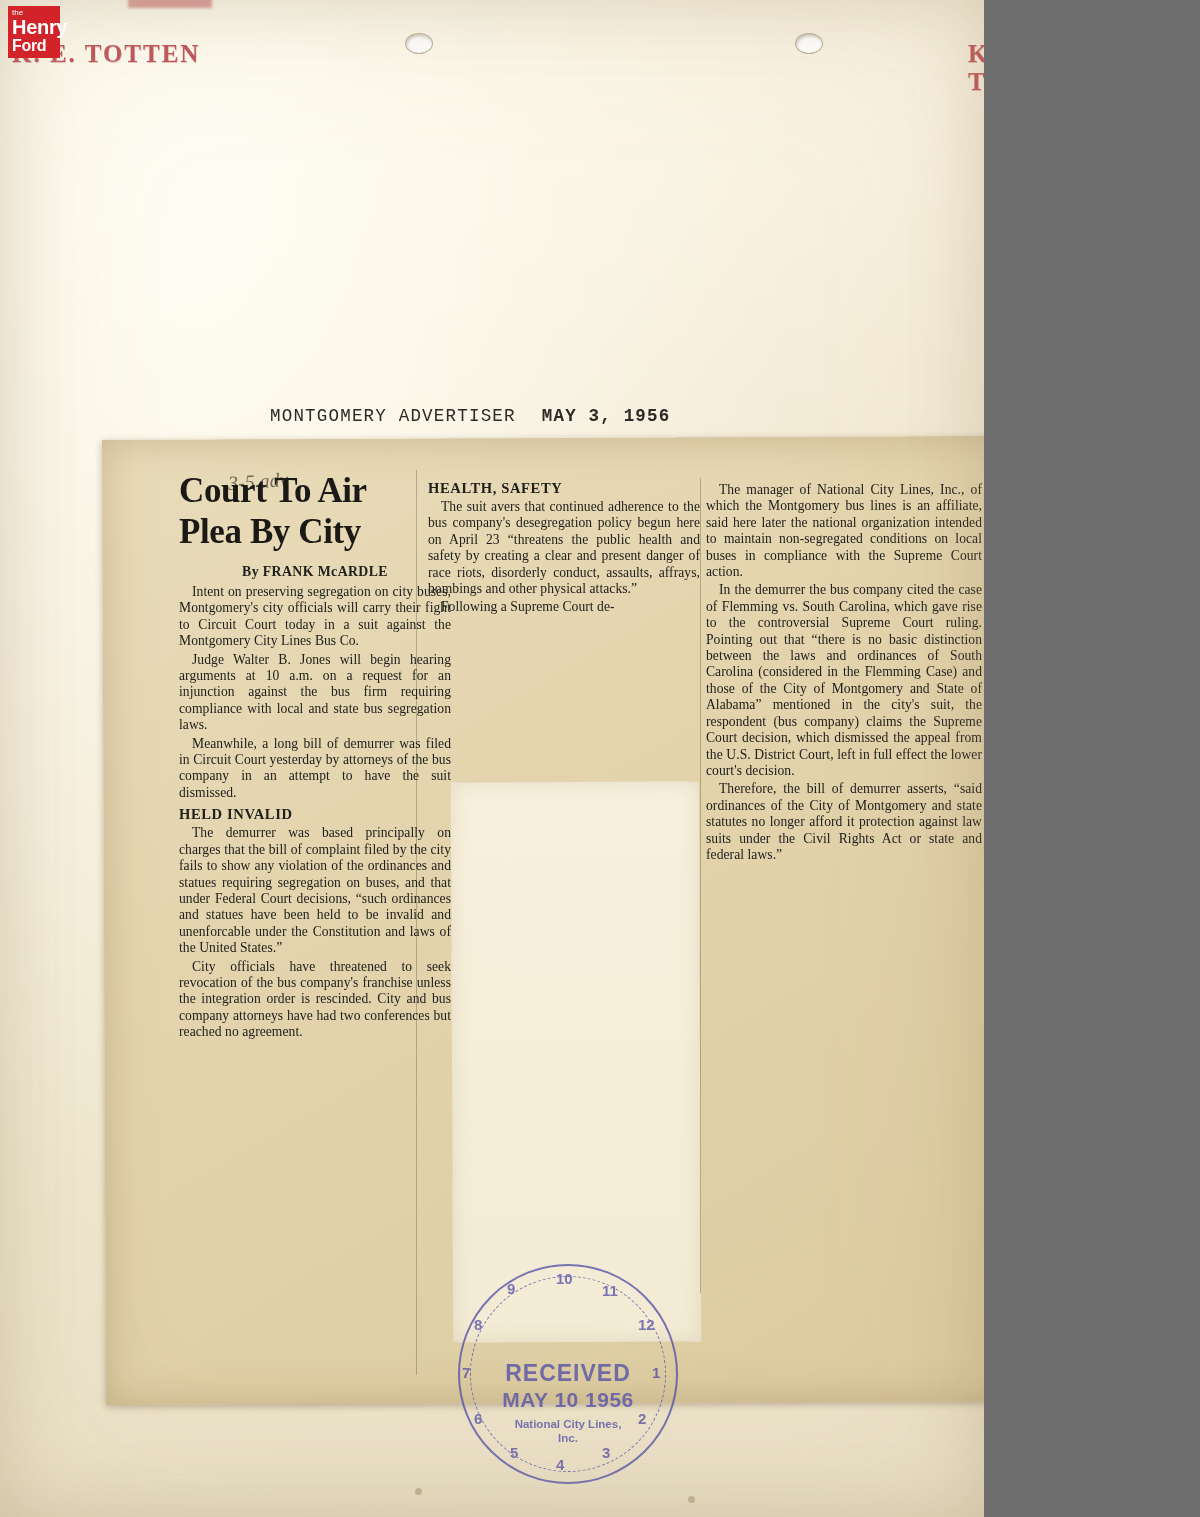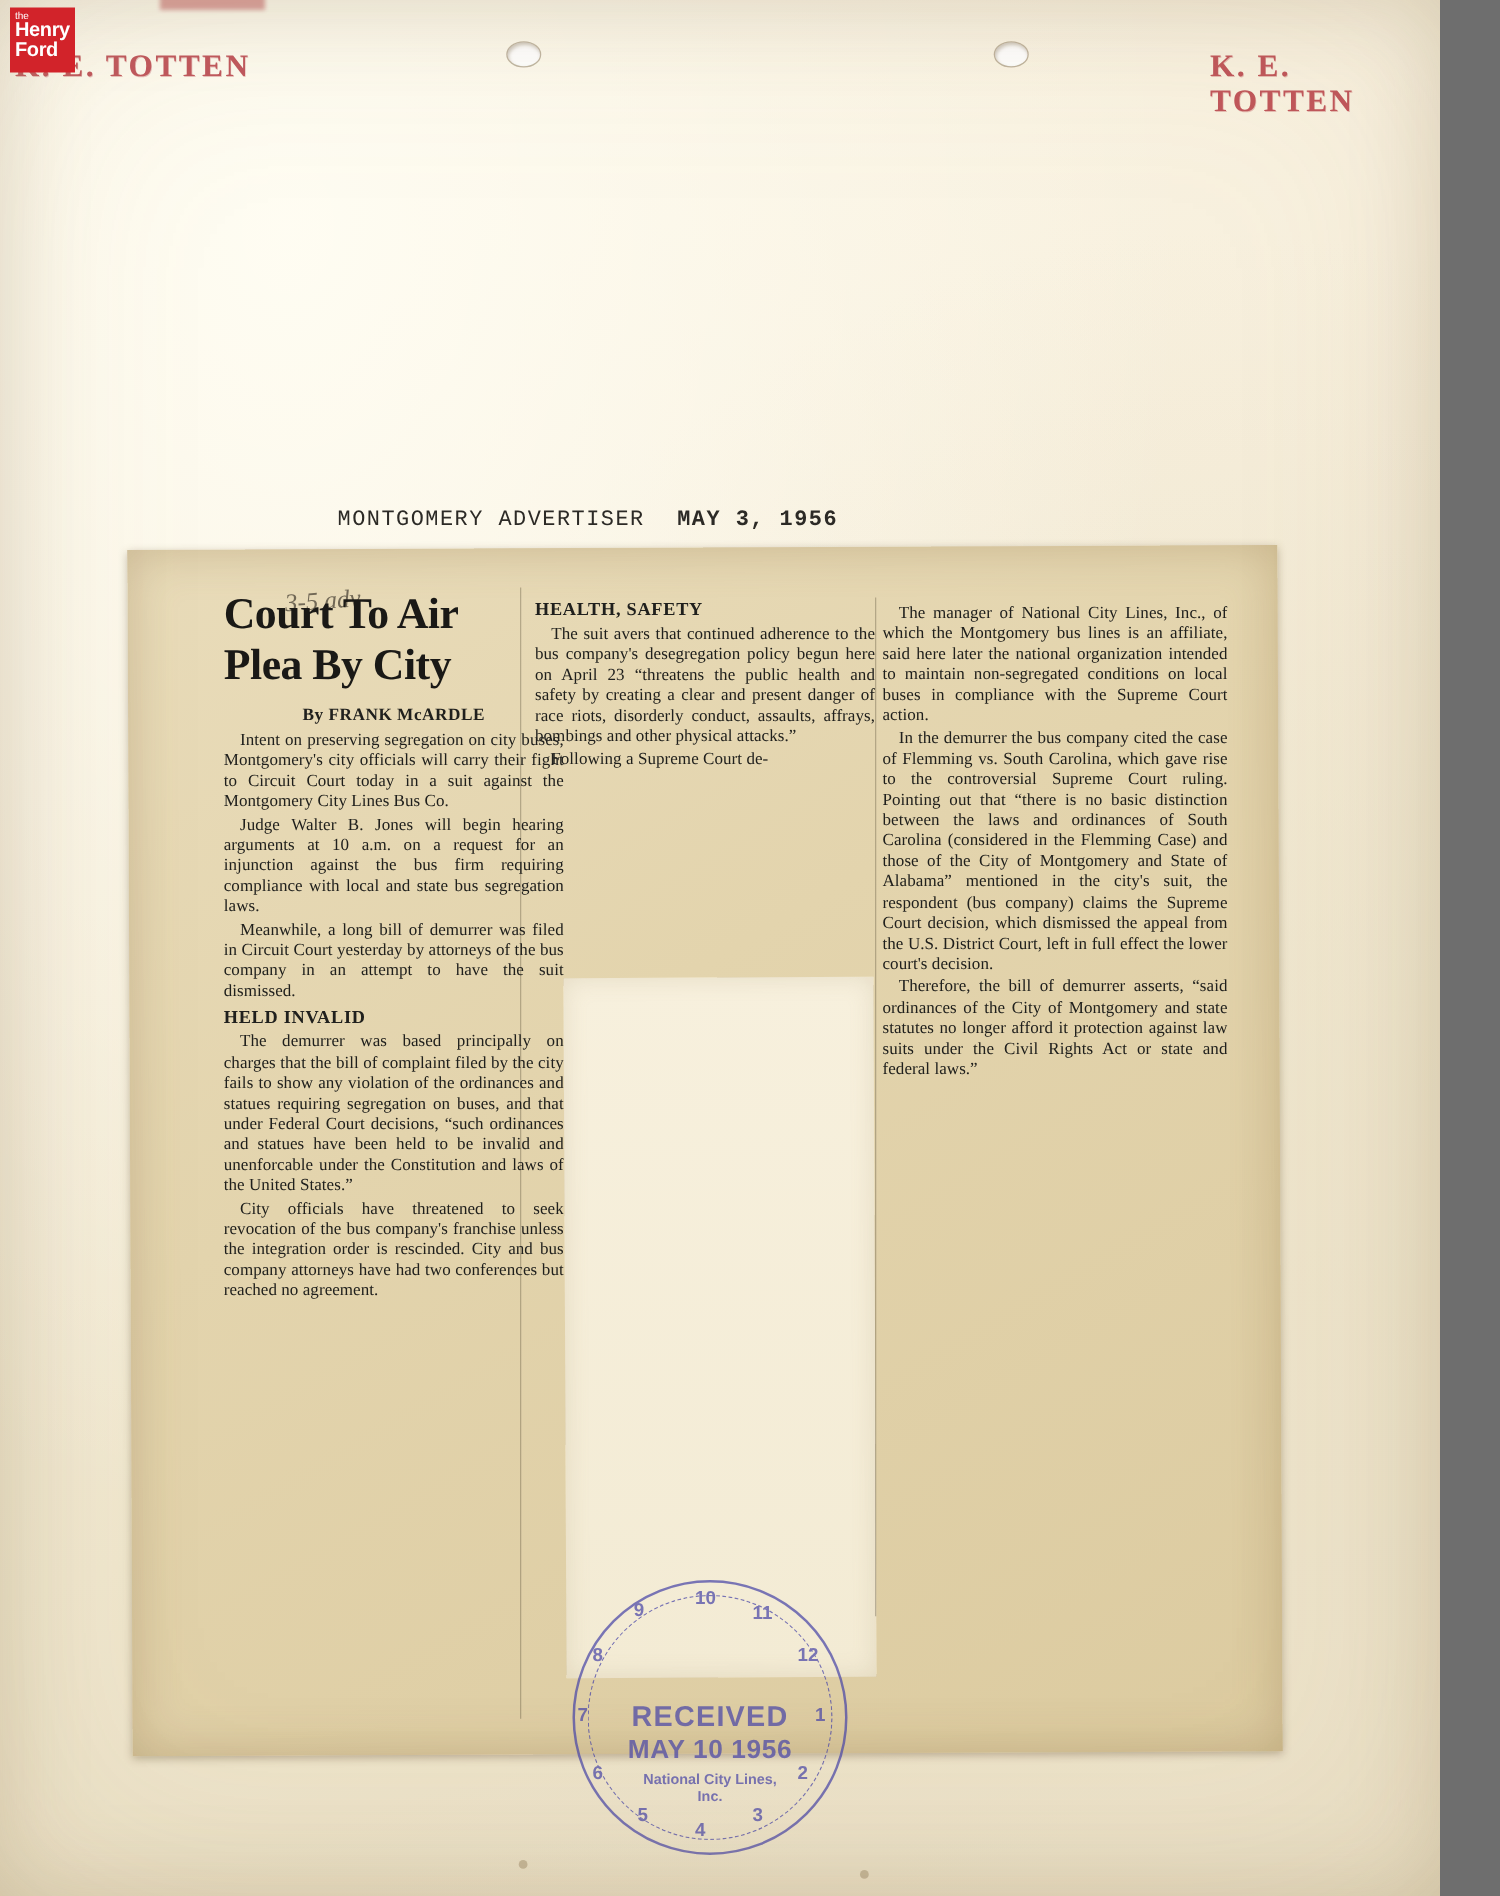--- a/index.html
+++ b/index.html
@@ -5,21 +5,21 @@
   html, body {
     margin: 0;
     padding: 0;
     background: #6e6e6e;
   }
   body {
     font-family: "Liberation Serif", serif;
   }
   #page {
     position: relative;
-    width: 1152px;
+    width: 984px;
     height: 1517px;
     overflow: hidden;
     background: #f2ead6;
     background-image:
       radial-gradient(ellipse at 20% 12%, rgba(255,253,243,0.95) 0%, rgba(255,253,243,0) 55%),
       radial-gradient(ellipse at 85% 80%, rgba(236,226,201,0.9) 0%, rgba(236,226,201,0) 60%),
       linear-gradient(165deg, #fcf6e6 0%, #f6eedb 35%, #efe6cd 70%, #e8ddc2 100%);
   }
   
   #page:after {
@@ -37,21 +37,21 @@
     width: 52px; height: 52px;
     background: #d2232a;
     color: #fff;
     font-family: "Liberation Sans", sans-serif;
     line-height: 1.02;
     padding: 3px 4px;
     box-sizing: border-box;
     z-index: 40;
   }
   .hf-logo .l1 { font-size: 8px; display:block; }
-  .hf-logo .l2 { font-size: 16px; font-weight: bold; display:block; letter-spacing:-0.3px;}
+  .hf-logo .l2 { font-size: 20px; font-weight: bold; display:block; letter-spacing:-0.3px;}
   .hf-logo .l3 { font-size: 16px; font-weight: bold; display:block; letter-spacing:-0.3px;}
 
   
   .stamp-name {
     position: absolute;
     font-family: "Liberation Serif", serif;
     font-weight: bold;
     font-size: 25px;
     letter-spacing: 2px;
     color: #b4343d;

